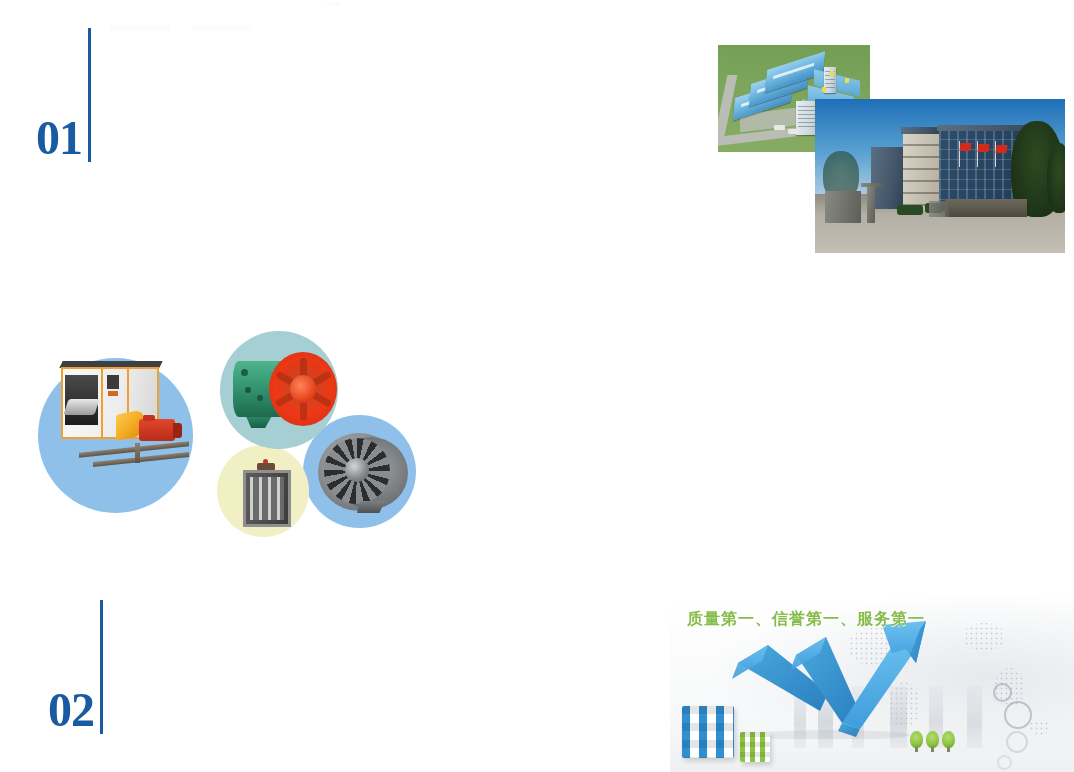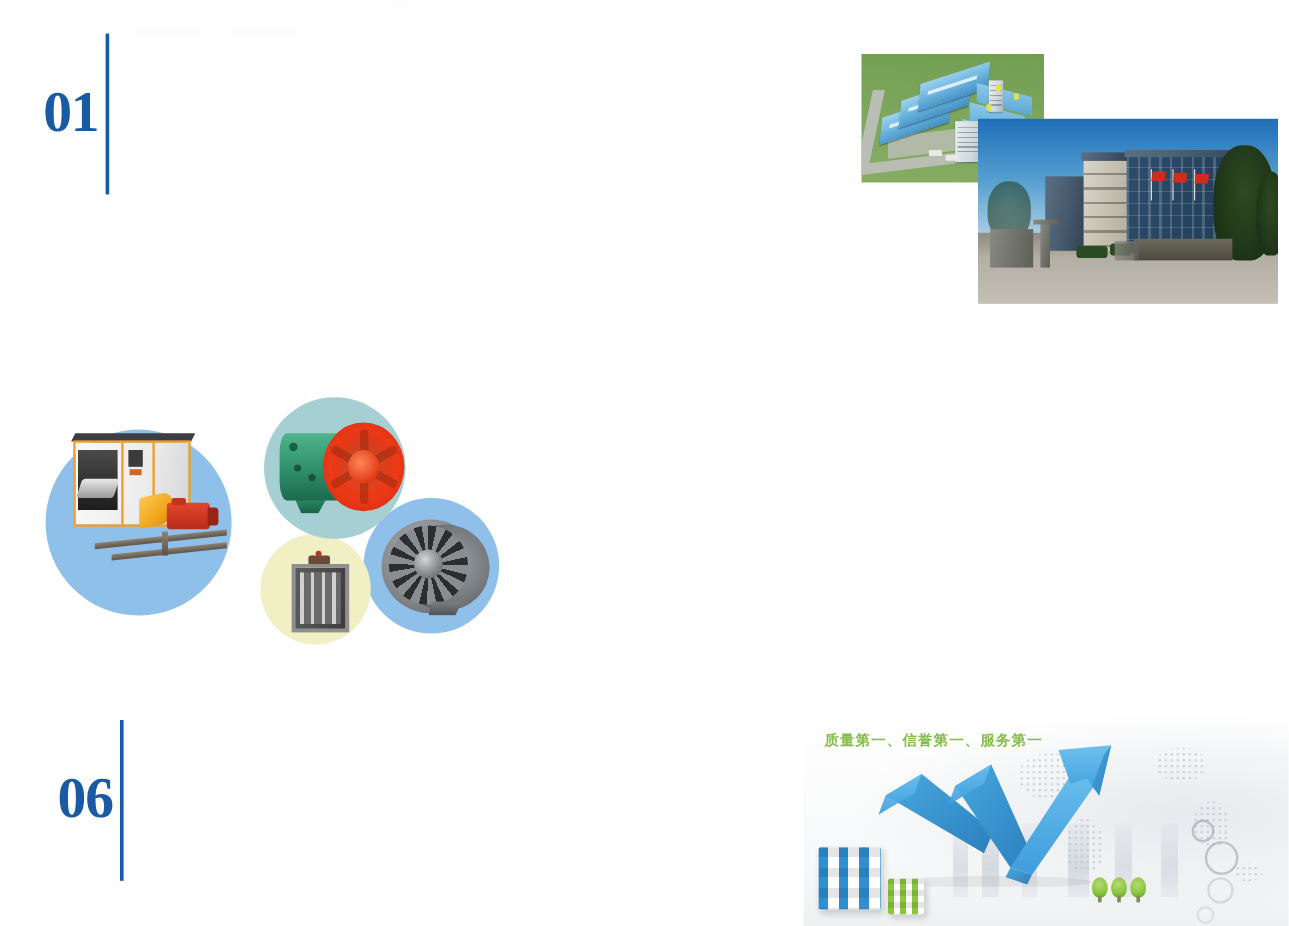--- a/index.html
+++ b/index.html
@@ -16,21 +16,21 @@
     width: 1074px;
     height: 772px;
     background: #ffffff;
     overflow: hidden;
   }
 
   
   .marker {
     position: absolute;
     display: flex;
-    align-items: center;
+    align-items: flex-end;
   }
   .marker-num {
     font-family: "Liberation Serif", serif;
     font-weight: bold;
     font-size: 48px;
     line-height: 48px;
     letter-spacing: -1px;
     color: #185ba3;
     user-select: none;
   }
@@ -493,21 +493,21 @@
         rgba(190,198,206,0.45) 78% 84%,
         rgba(200,206,212,0) 84% 100%);
     -webkit-mask-image: linear-gradient(180deg, rgba(0,0,0,0.25) 0%, #000 60%, rgba(0,0,0,0.35) 100%);
     mask-image: linear-gradient(180deg, rgba(0,0,0,0.25) 0%, #000 60%, rgba(0,0,0,0.35) 100%);
   }
   .bg-slogan {
     position: absolute;
     left: 17px;
     top: 12px;
     font-family: Liberation Sans, sans-serif;
-    font-size: 12px;
+    font-size: 16px;
     font-weight: bold;
     letter-spacing: 1px;
     color: #86bc4a;
     text-shadow: 0 1px 0 rgba(255,255,255,0.9);
     white-space: nowrap;
   }
   .bg-arrow {
     position: absolute;
     left: 40px;
     top: 22px;
@@ -577,21 +577,21 @@
   <div class="artifact" style="left:192px; top:25px; width:58px; height:5px;"></div>
   <div class="artifact" style="left:326px; top:2px; width:14px; height:4px;"></div>
 
   <div class="marker" id="marker-01">
     <span class="marker-num">01</span>
     <span class="marker-rule"></span>
   </div>
 
 
   <div class="marker" id="marker-03">
-    <span class="marker-num">06</span>
+    <span class="marker-num">02</span>
     <span class="marker-rule"></span>
   </div>
 
   <div class="photo" id="photo-factory-aerial">
     <div class="aerial-ground"></div>
 
     <div class="aerial-road" style="left:-10px; top:82px; width:180px; height:9px; transform:skewY(-7deg);"></div>
     <div class="aerial-road" style="left:2px; top:30px; width:10px; height:70px; transform:skewX(-12deg);"></div>
     <div class="aerial-road" style="left:22px; top:62px; width:120px; height:18px; transform:skewY(-7deg); opacity:.85;"></div>
 

